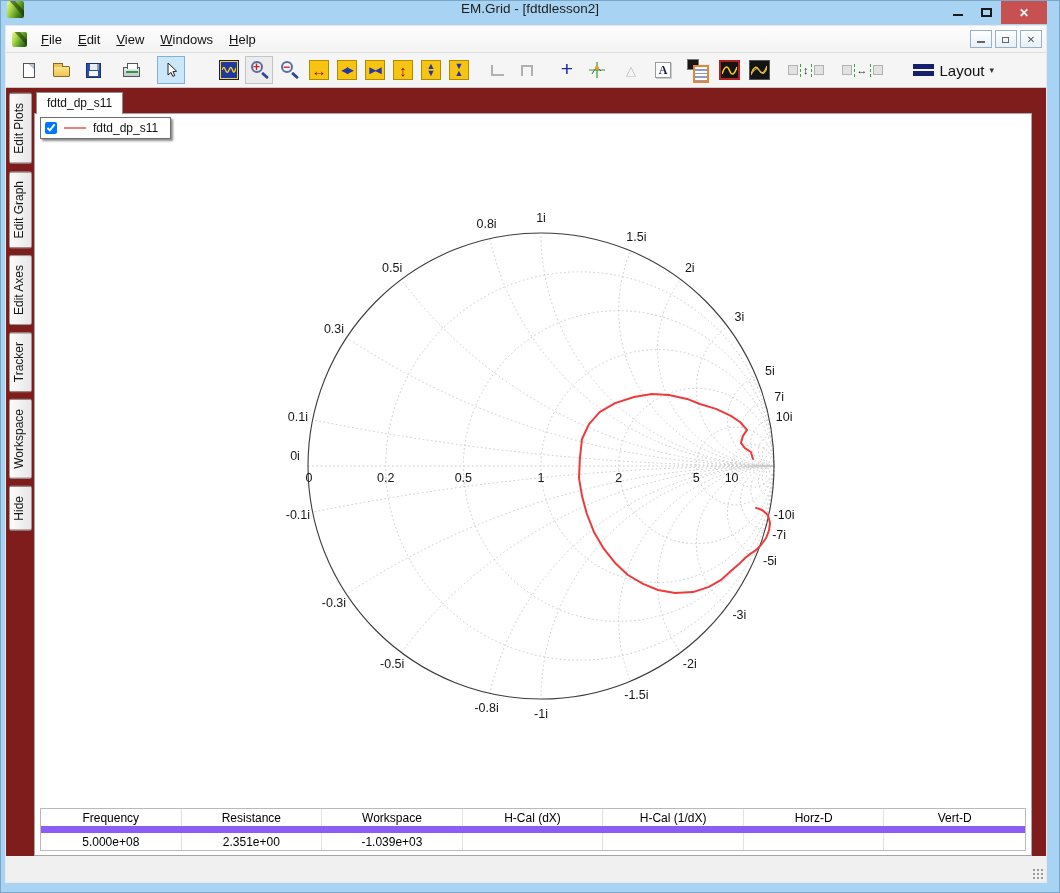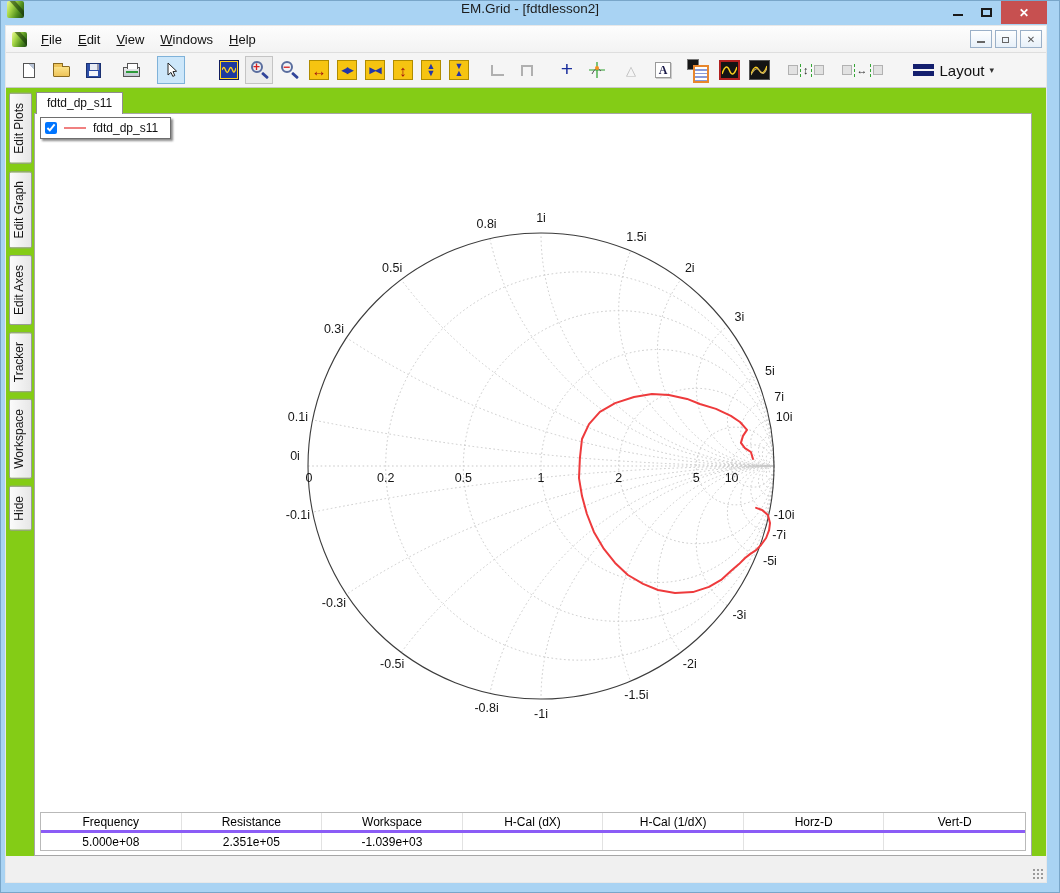--- a/index.html
+++ b/index.html
@@ -14,21 +14,21 @@
         background:linear-gradient(115deg,#eef79a 0%,#a8d848 30%,#52901f 65%,#1d4712 100%);}
   .logo::after{content:"";position:absolute;left:-4px;top:2px;width:26px;height:4px;background:rgba(20,50,10,.55);transform:rotate(48deg);}
   .title{position:absolute;left:0;right:0;text-align:center;font-size:13.5px;color:#1d1d1d;}
   .winbtns{position:absolute;right:12px;top:0;display:flex;align-items:flex-start;}
   .wbtn{width:29px;height:22px;display:flex;align-items:center;justify-content:center;cursor:default;}
   .gmin{width:10px;height:2px;background:#1a1a1a;margin-top:6px;}
   .gmax{width:11px;height:9px;border:2px solid #1a1a1a;background:transparent;}
   .wbtn.close{width:46px;height:23px;background:#c75050;color:#fff;font-size:12px;font-weight:bold;}
 
   
-  .client{position:absolute;left:4px;right:12px;top:24px;bottom:9px;background:#84cc16;display:flex;flex-direction:column;border:1px solid #e8e8e8;}
+  .client{position:absolute;left:4px;right:12px;top:24px;bottom:9px;background:#7f1d1d;display:flex;flex-direction:column;border:1px solid #e8e8e8;}
 
   
   .menubar{height:27px;background:linear-gradient(#fdfdfd,#f3f3f3);border-bottom:1px solid #dedede;display:flex;align-items:center;padding:0 4px;}
   .logo.small{width:15px;height:15px;margin:0 6px 0 2px;}
   .menu-item{padding:3px 8px;font-size:13px;color:#111;}
   .menu-item u{text-decoration:underline;}
   .mdibtns{margin-left:auto;display:flex;}
   .mbtn{width:22px;height:18px;border:1px solid #9ab0c8;background:linear-gradient(#feffff,#e7f0f9);display:flex;align-items:center;justify-content:center;color:#555;font-size:10px;margin-left:3px;}
   .mbtn .gmin{width:8px;height:2px;background:#666;margin-top:5px;}
   .rst{width:7px;height:6px;border:1px solid #666;position:relative;background:#eef4fa;margin-top:2px;margin-left:-2px;}
@@ -86,21 +86,21 @@
   .plotarea{flex:1;position:relative;overflow:hidden;background:#fff;}
   .plotarea svg{position:absolute;left:0;top:0;}
   svg text{font:12.5px "Liberation Sans",sans-serif;}
   .legend{position:absolute;left:5px;top:3px;background:#fff;border:1px solid #6e6e6e;box-shadow:2px 2px 2px rgba(0,0,0,.45);padding:3px 12px 3px 4px;display:flex;align-items:center;gap:7px;font-size:12px;color:#111;z-index:3;}
   .legend input{width:12px;height:12px;margin:0;}
   .legline{width:22px;height:2px;background:#f08080;display:inline-block;}
 
   
   .datatable{margin:2px 5px 4px;border:1px solid #b9b9b9;background:#fff;}
   .trow{display:grid;grid-template-columns:repeat(7,1fr);}
-  .trow.head{border-bottom:3px solid #8b5cf6;}
+  .trow.head{border-bottom:7px solid #8b5cf6;}
   .tcell{padding:2px 4px;height:17px;text-align:center;font-size:12px;color:#000;border-right:1px solid #e2e2e2;overflow:hidden;white-space:nowrap;}
   .tcell:last-child{border-right:none;}
 
   
   .statusbar{height:26px;background:#f0f0f0;position:relative;}
   .grip{position:absolute;right:3px;bottom:3px;width:11px;height:11px;
         background-image:radial-gradient(#9a9a9a 1px,transparent 1.3px);background-size:4px 4px;}
 </style>
 </head>
 <body>
@@ -373,21 +373,21 @@
                 <div class="tcell">Frequency</div>
                 <div class="tcell">Resistance</div>
                 <div class="tcell">Workspace</div>
                 <div class="tcell">H-Cal (dX)</div>
                 <div class="tcell">H-Cal (1/dX)</div>
                 <div class="tcell">Horz-D</div>
                 <div class="tcell">Vert-D</div>
               </div>
               <div class="trow">
                 <div class="tcell">5.000e+08</div>
-                <div class="tcell">2.351e+05</div>
+                <div class="tcell">2.351e+00</div>
                 <div class="tcell">-1.039e+03</div>
                 <div class="tcell"></div>
                 <div class="tcell"></div>
                 <div class="tcell"></div>
                 <div class="tcell"></div>
               </div>
             </div>
         </div>
       </div>
     </div>

